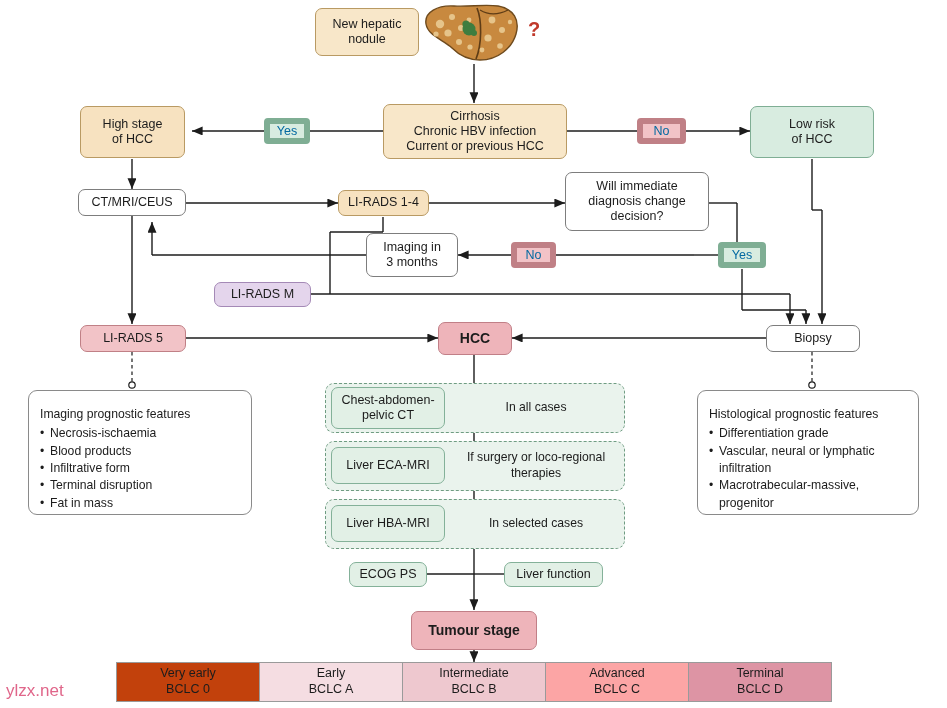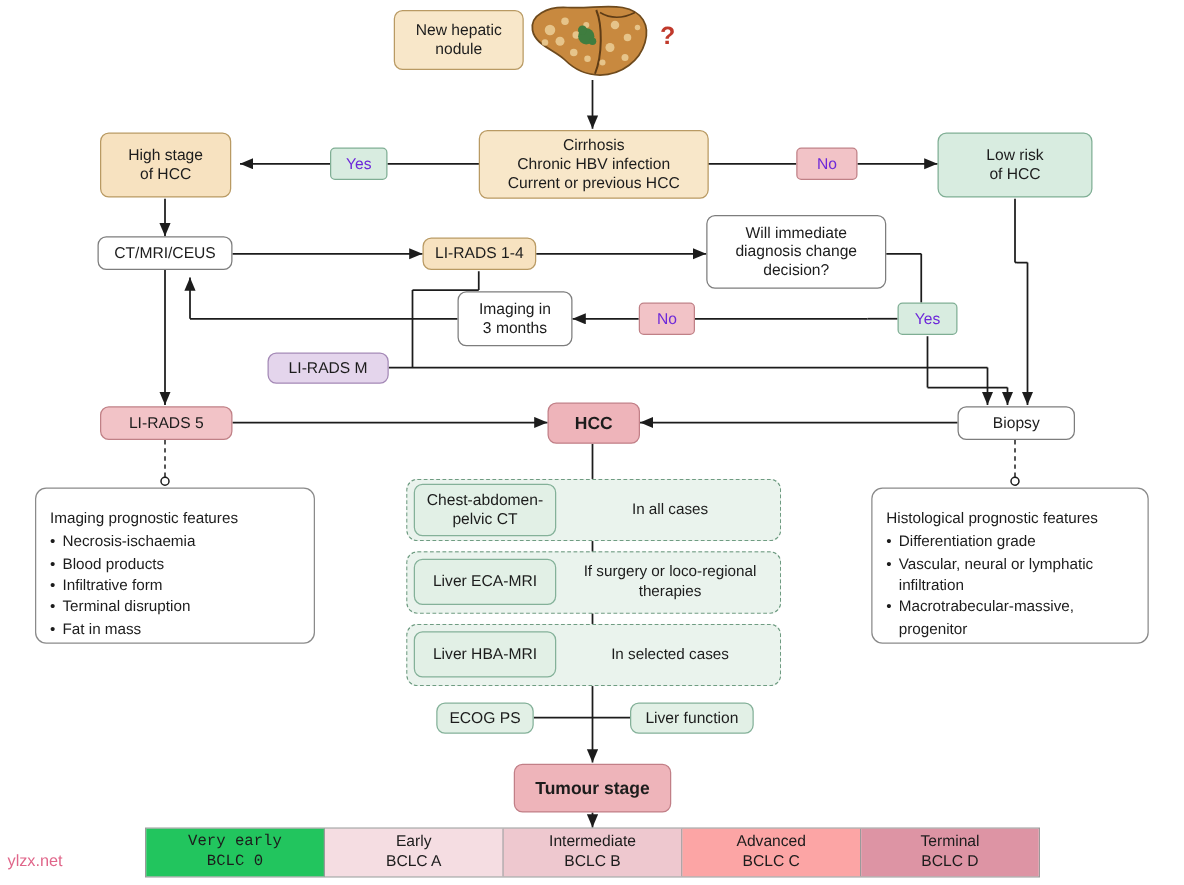--- a/index.html
+++ b/index.html
@@ -78,23 +78,23 @@
     font-size: 14px;
   }
   .chip {
     position: absolute;
     box-sizing: border-box;
     display: flex;
     align-items: center;
     justify-content: center;
     font-size: 12.5px;
     border-radius: 4px;
-    border: 1px solid #ef4444;
-    background: #ffffff;
-    color: #6d28d9;
+    border: 6px solid #ef4444;
+    background: #ffffff;
+    color: #0369a1;
   }
   .chip.yes {
     background: #d8ece0;
     border-color: #7fae94;
   }
   .chip.no {
     background: #f2c3c7;
     border-color: #c08086;
   }
   .panel {
@@ -159,21 +159,21 @@
     justify-content: center;
     text-align: center;
     font-size: 12.5px;
     color: #1c1c1c;
     line-height: 1.25;
     white-space: pre-line;
   }
   .stage-cell:last-child { border-right: none; }
   .watermark {
     position: absolute;
-    font-size: 13px;
+    font-size: 17px;
     color: #e0668a;
     font-family: "Liberation Sans", sans-serif;
   }
   .qmark {
     position: absolute;
     font-size: 20px;
     font-weight: bold;
     color: #c0392b;
   }
   .liver {
@@ -359,21 +359,21 @@
     <ul>
       <li style="white-space:pre-line;">Differentiation grade</li>
       <li style="white-space:pre-line;">Vascular, neural or lymphatic
   infiltration</li>
       <li style="white-space:pre-line;">Macrotrabecular-massive,
   progenitor</li>
     </ul>
   </div>
 
   <div class="stage-bar" style="left:116px; top:662px; width:716px; height:40px;">
-    <div class="stage-cell" id="stage0" style="background: #22c55e; font-family: Liberation Mono, monospace;">Very early
+    <div class="stage-cell" id="stage0" style="background: #c2410c;">Very early
 BCLC 0</div>
     <div class="stage-cell" id="stage1" style="background: rgb(245, 221, 226);">Early
 BCLC A</div>
     <div class="stage-cell" id="stage2" style="background: rgb(238, 200, 207);">Intermediate
 BCLC B</div>
     <div class="stage-cell" id="stage3" style="background: #fca5a5;">Advanced
 BCLC C</div>
     <div class="stage-cell" id="stage4" style="background: rgb(221, 148, 164);">Terminal
 BCLC D</div>
   </div>

